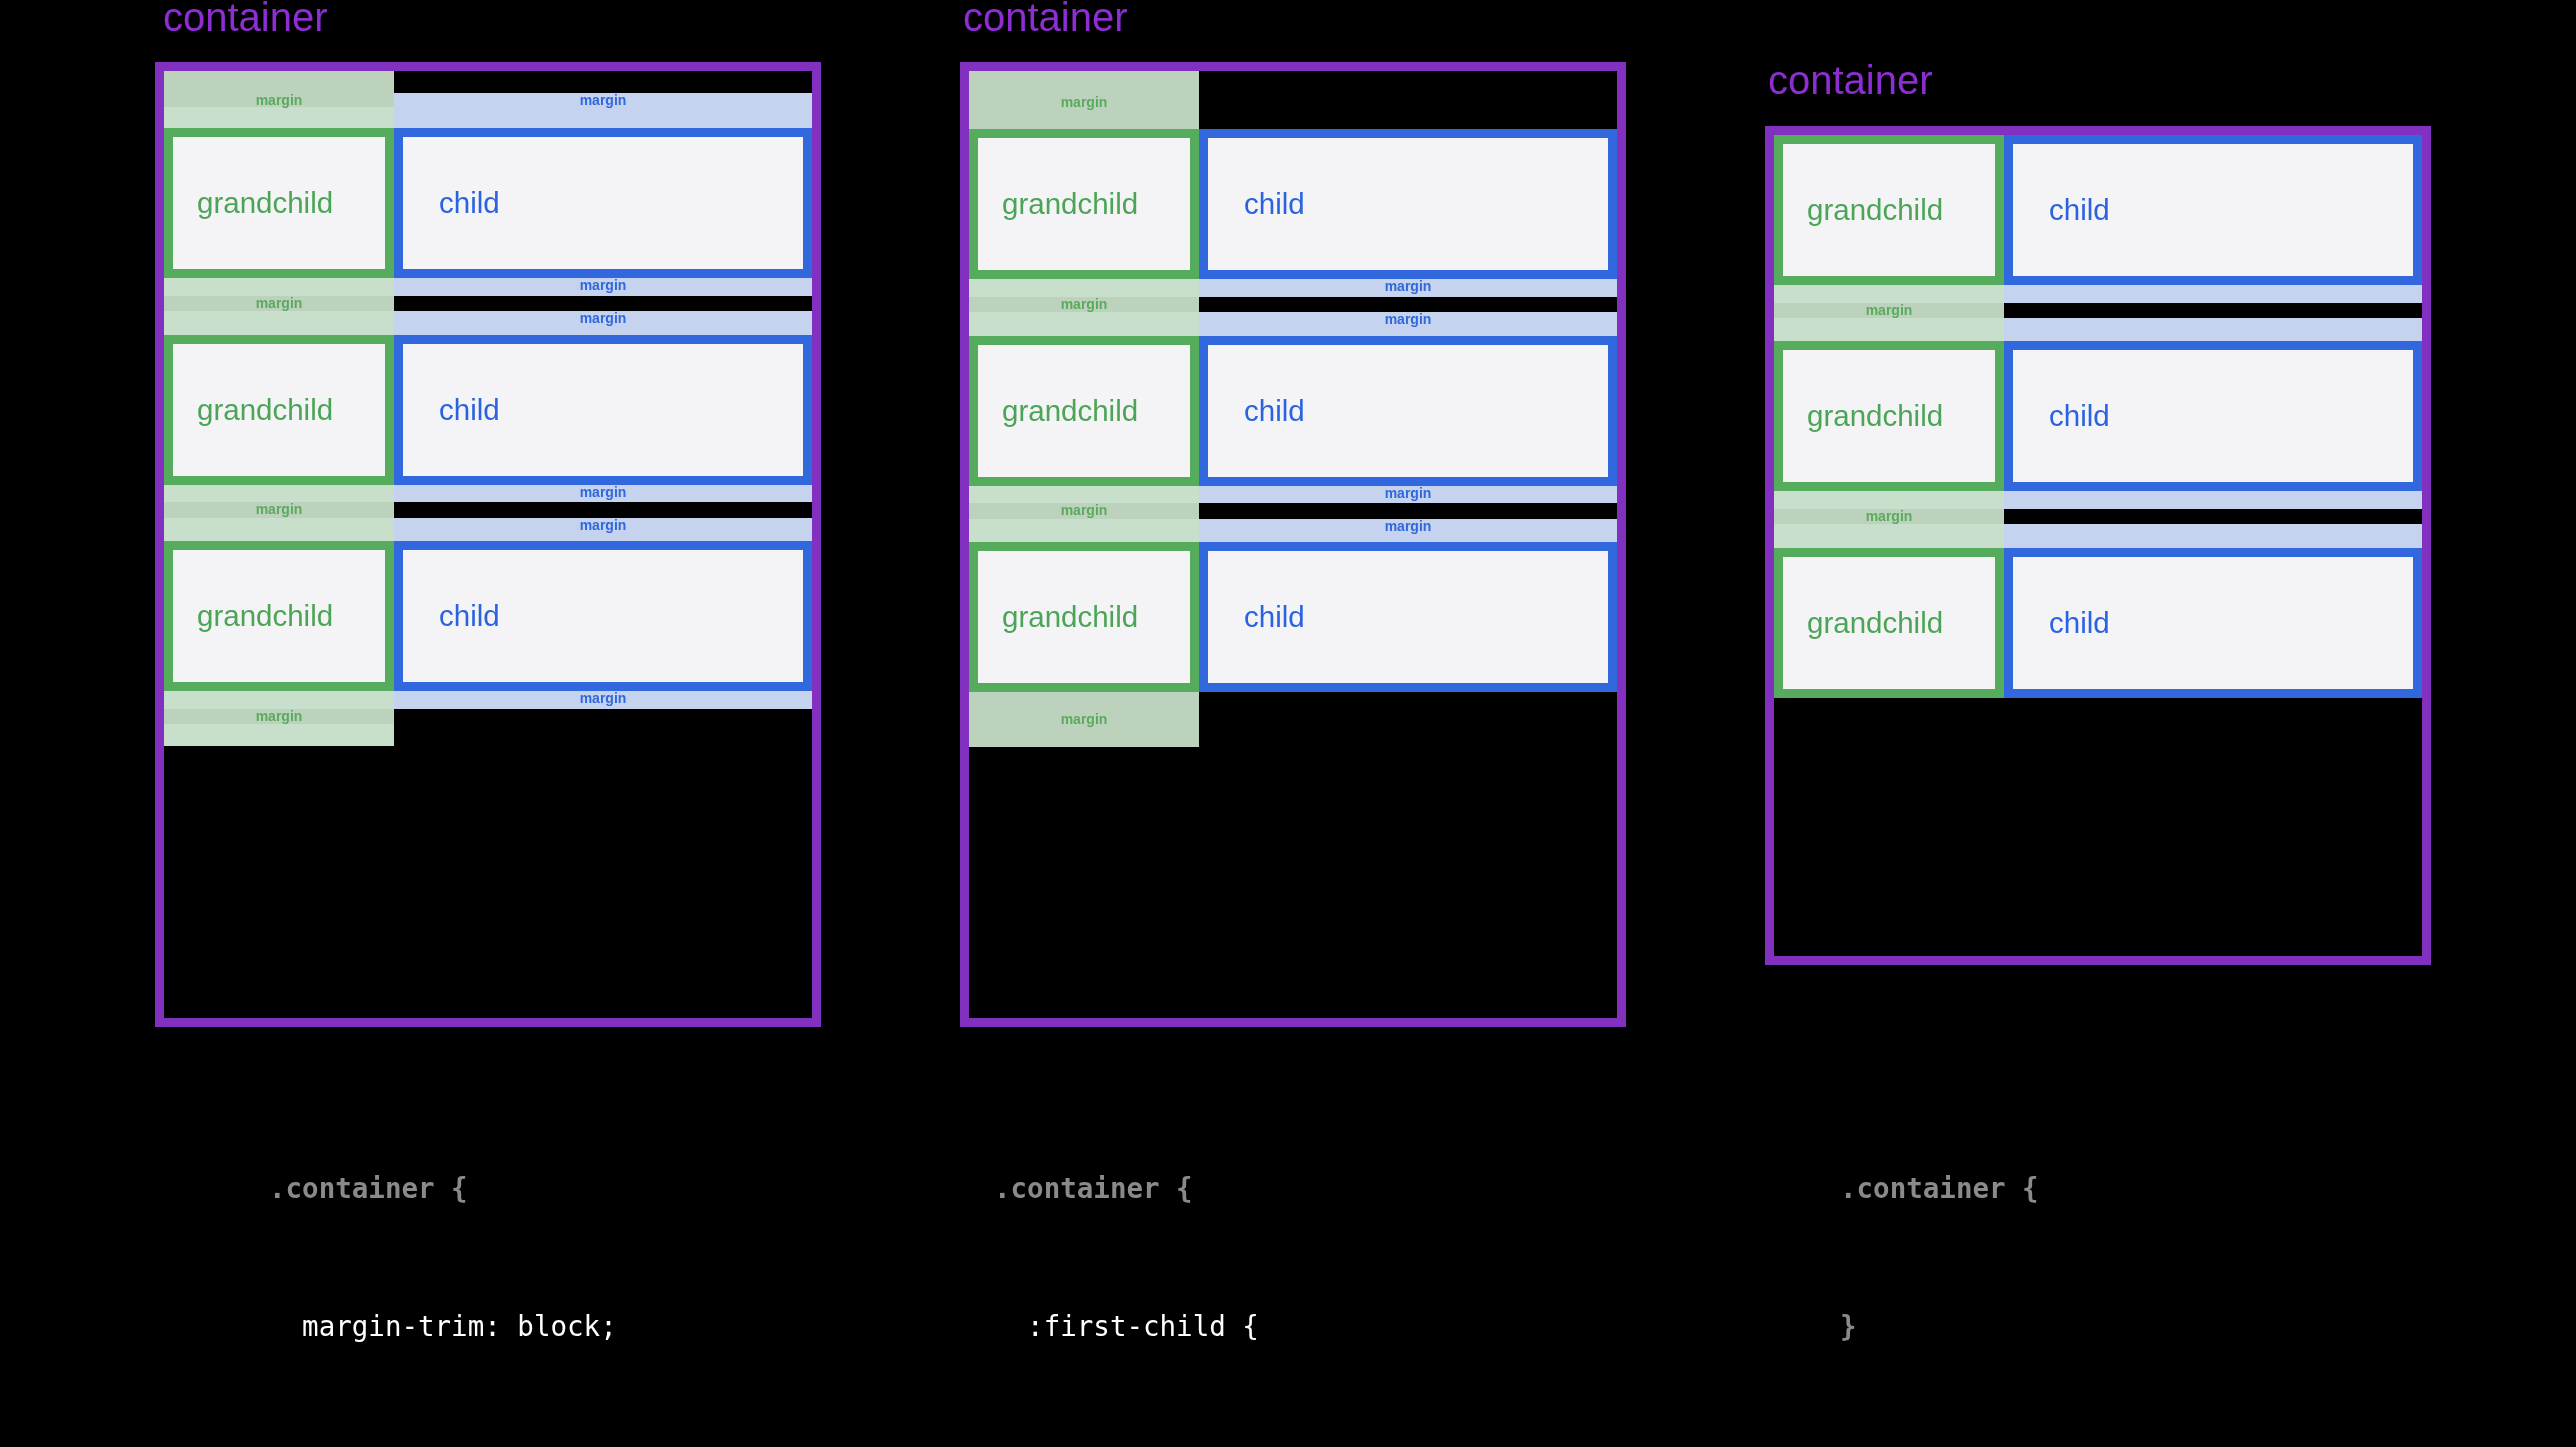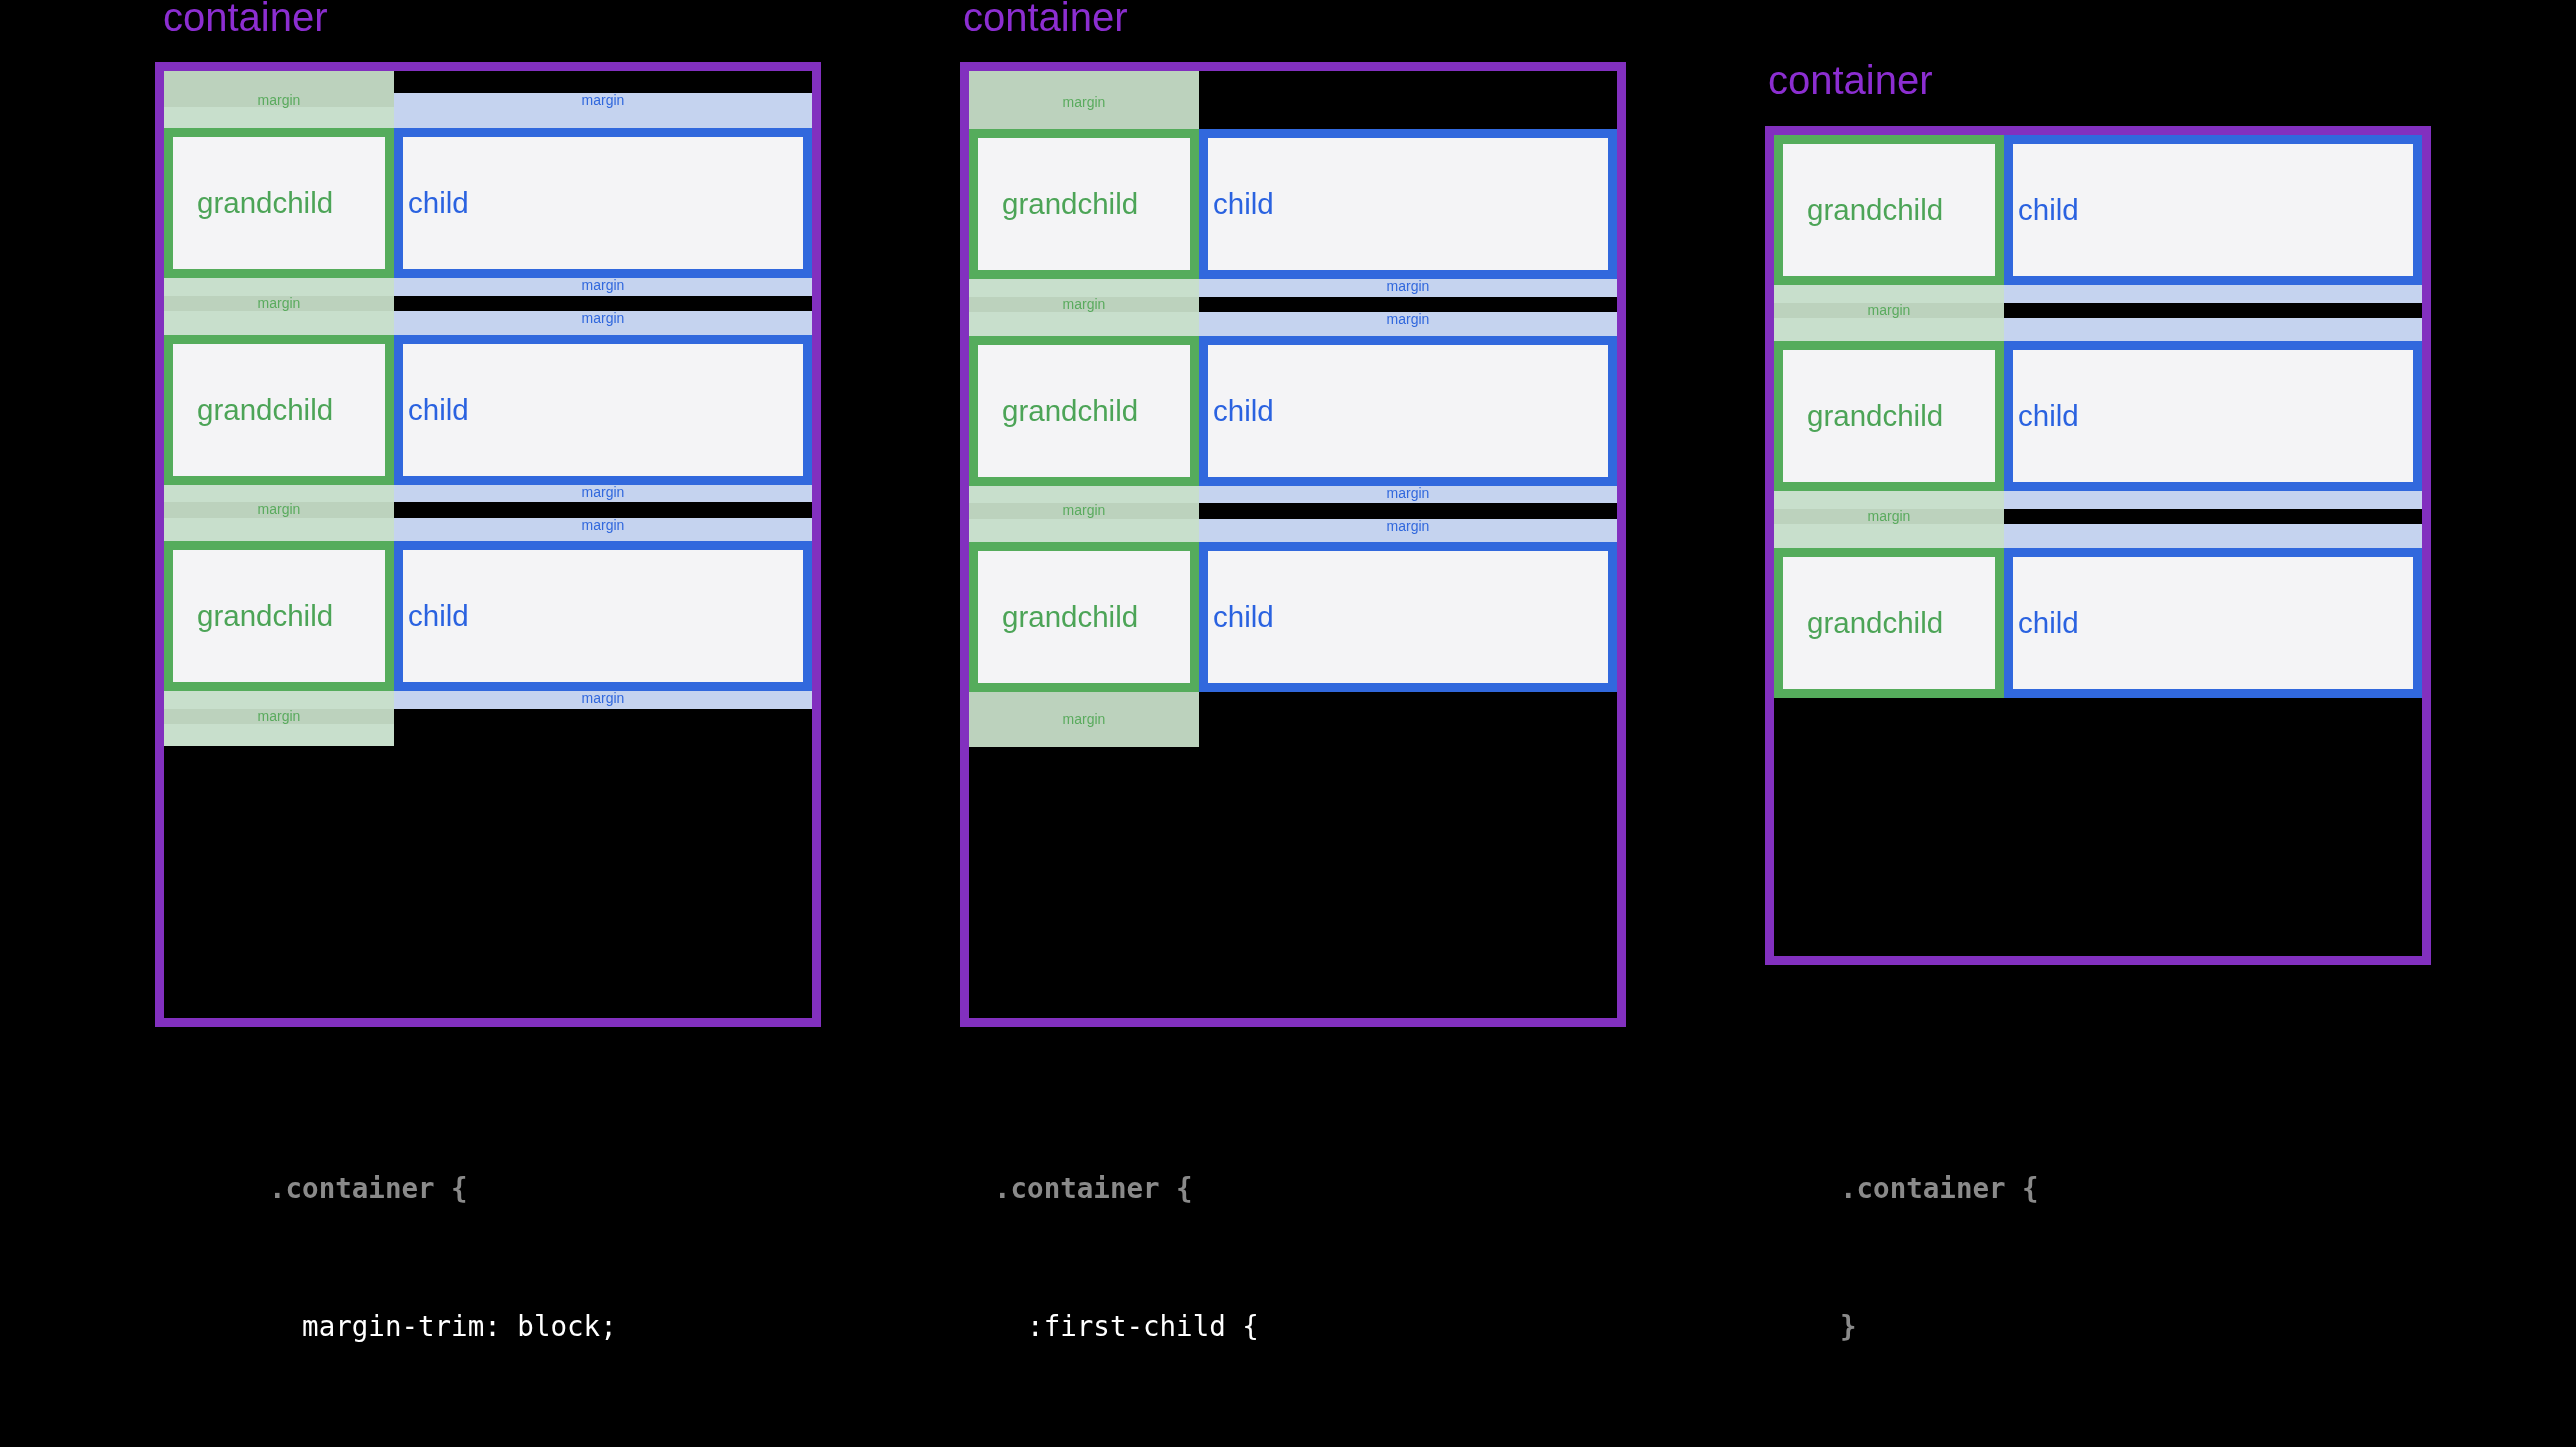--- a/index.html
+++ b/index.html
@@ -38,34 +38,34 @@
   .mcol-c{width:64.5%;box-sizing:border-box;}
 
   
   .mg-light{background:#c8dfcc;}
   .mg-dark{background:#bcd2bd;}
   .mb-light{background:#c5d3ef;}
   .mg-black{background:#000;}
 
   .mlabel{
     font-size:14px;
-    font-weight:normal;
+    font-weight:bold;
     text-align:center;
     line-height:1;
   }
   .mlabel-g{color:#5aab5e;}
   .mlabel-c{color:#3168dd;}
 
   
   .child{
     border:9.4px solid #3168dd;
     background:#f4f4f6;
     box-sizing:border-box;
     display:flex;align-items:center;
-    padding-left:5px;
+    padding-left:36px;
     color:#2a62e0;
     font-size:29.5px;
   }
   .grandchild{
     border:9.4px solid #55ac5c;
     background:#f4f4f6;
     box-sizing:border-box;
     display:flex;align-items:center;
     padding-left:24px;
     color:#4ca457;

